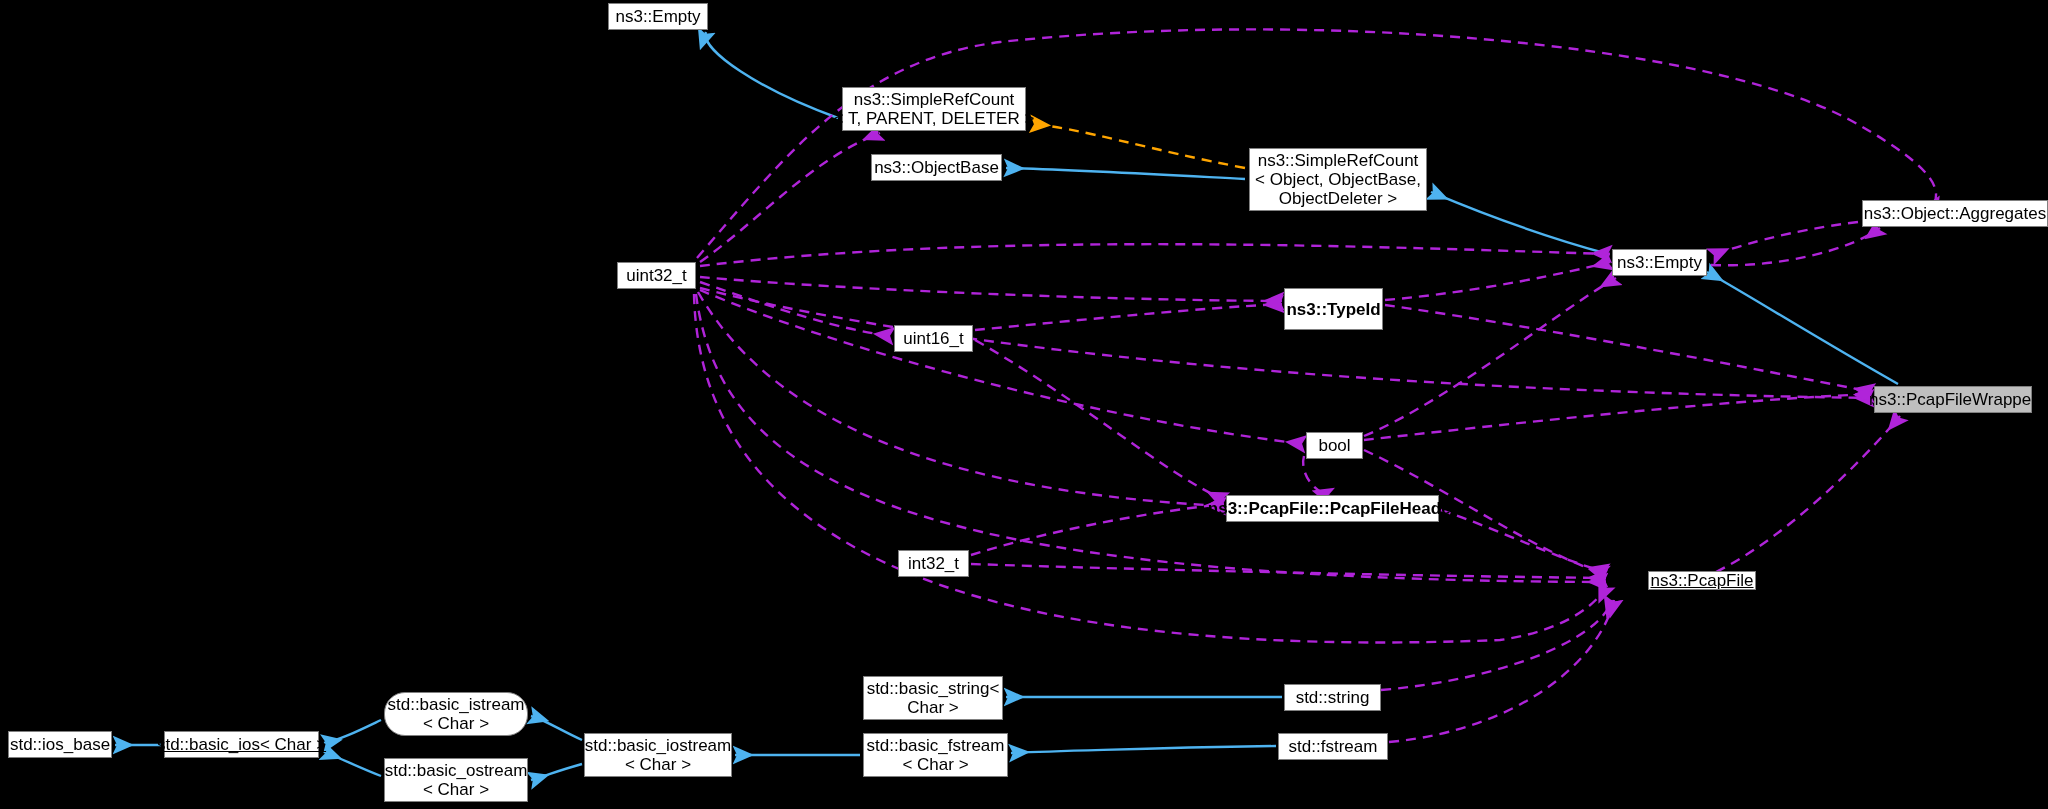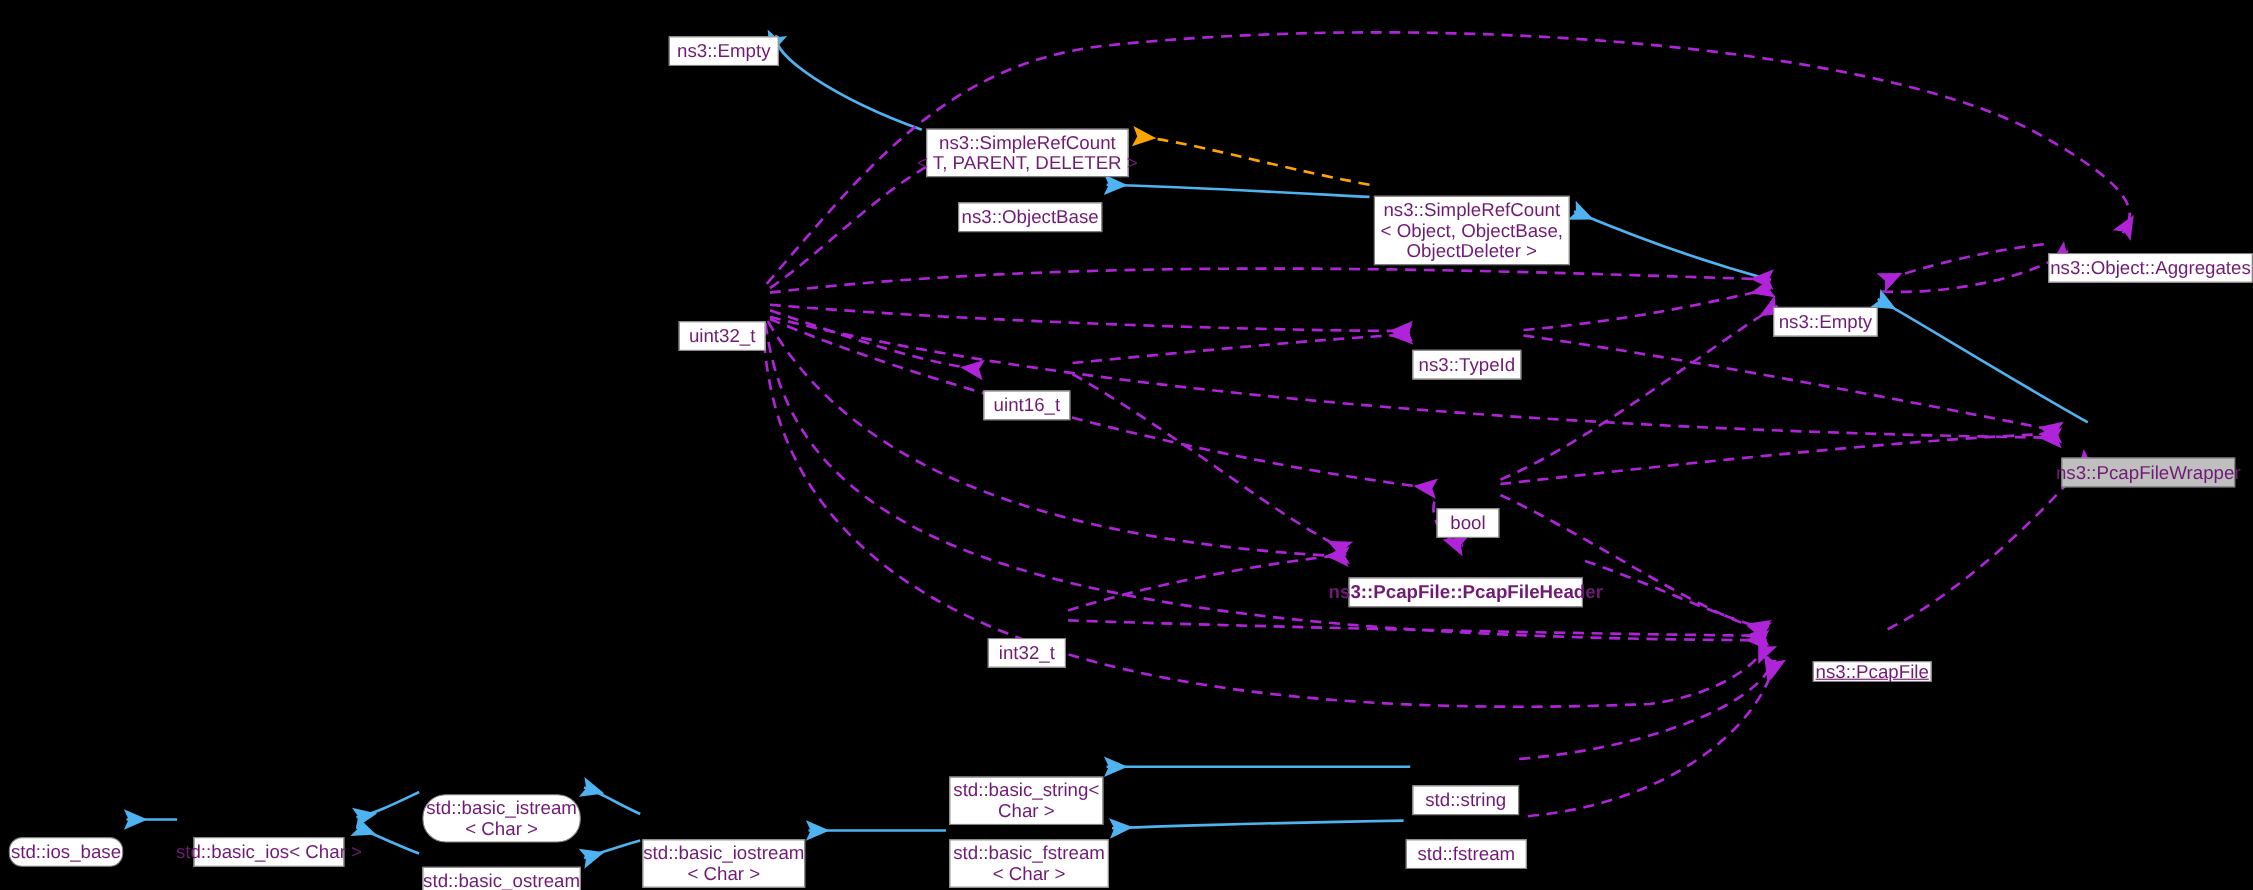--- a/index.html
+++ b/index.html
@@ -1,22 +1,22 @@
 <!DOCTYPE html>
 <html><head>
 <meta charset="utf-8">
 <style>
   html,body{margin:0;padding:0;background:#000;}
   #canvas{position:relative;width:2048px;height:809px;background:#000;overflow:hidden;
           font-family:"Liberation Sans","DejaVu Sans",sans-serif;}
   #edges{position:absolute;left:0;top:0;width:2048px;height:809px;}
   .node{position:absolute;box-sizing:border-box;background:#ffffff;
-        border:1px solid #808080;color:#701a75;font-size:17px;line-height:19px;
+        border:1px solid #808080;color:#000000;font-size:17px;line-height:19px;
         text-align:center;display:flex;align-items:center;justify-content:center;
-        white-space:pre;padding:0 6px;margin-top:30px;}
+        white-space:pre;padding:0 6px;}
   .node.hl{background:#bfbfbf;}
 </style>
 </head>
 <body>
 
 <div id="canvas">
   <svg id="edges" viewBox="0 0 2048 809" xmlns="http://www.w3.org/2000/svg">
     <defs>
       <marker id="ah-inh" markerWidth="9" markerHeight="9" refX="8" refY="4.5" orient="auto">
         <path d="M0,4.5 L9,0.6 L7.2,4.5 L9,8.4 Z" fill="#4eb3f0"></path>
@@ -74,34 +74,34 @@
       <div class="node" style="left: 608px; top: 3px; width: 100px; height: 27px;">ns3::Empty</div>
       <div class="node" style="left: 842px; top: 87px; width: 184px; height: 44px;">ns3::SimpleRefCount
 &lt; T, PARENT, DELETER &gt;</div>
       <div class="node" style="left: 871px; top: 154px; width: 131px; height: 27px;">ns3::ObjectBase</div>
       <div class="node" style="left: 1249px; top: 148px; width: 178px; height: 63px;">ns3::SimpleRefCount
 &lt; Object, ObjectBase,
 ObjectDeleter &gt;</div>
       <div class="node" style="left: 1862px; top: 200px; width: 186px; height: 27px;">ns3::Object::Aggregates</div>
       <div class="node" style="left: 1612px; top: 249px; width: 95px; height: 27px;">ns3::Empty</div>
       <div class="node" style="left: 617px; top: 262px; width: 79px; height: 27px;">uint32_t</div>
-      <div class="node" style="left: 1284px; top: 288px; width: 99px; height: 27px;">ns3::TypeId</div>
+      <div class="node" style="left: 1284px; top: 288px; width: 99px; height: 42px; font-weight: bold;">ns3::TypeId</div>
       <div class="node" style="left: 894px; top: 325px; width: 79px; height: 27px;">uint16_t</div>
       <div class="node hl" style="left: 1874px; top: 386px; width: 158px; height: 27px;">ns3::PcapFileWrapper</div>
       <div class="node" style="left: 1306px; top: 432px; width: 57px; height: 27px;">bool</div>
       <div class="node" style="left: 1226px; top: 495px; width: 213px; height: 27px; font-weight: bold;">ns3::PcapFile::PcapFileHeader</div>
       <div class="node" style="left: 898px; top: 550px; width: 71px; height: 27px;">int32_t</div>
       <div class="node" style="left: 1648px; top: 571px; width: 108px; height: 19px; text-decoration: underline;">ns3::PcapFile</div>
       <div class="node" style="left: 863px; top: 676px; width: 140px; height: 44px;">std::basic_string&lt;
 Char &gt;</div>
       <div class="node" style="left: 1284px; top: 684px; width: 97px; height: 27px;">std::string</div>
       <div class="node" style="left: 384px; top: 692px; width: 144px; height: 44px; border-radius: 21px;">std::basic_istream
 &lt; Char &gt;</div>
-      <div class="node" style="left: 8px; top: 731px; width: 104px; height: 27px; border-radius: 12px;">std::ios_base</div>
-      <div class="node" style="left: 176px; top: 731px; width: 137px; height: 27px;">std::basic_ios&lt; Char &gt;</div>
+      <div class="node" style="left: 8px; top: 731px; width: 104px; height: 27px;">std::ios_base</div>
+      <div class="node" style="left: 164px; top: 731px; width: 155px; height: 27px; text-decoration: underline;">std::basic_ios&lt; Char &gt;</div>
       <div class="node" style="left: 584px; top: 733px; width: 148px; height: 44px;">std::basic_iostream
 &lt; Char &gt;</div>
       <div class="node" style="left: 863px; top: 733px; width: 145px; height: 44px;">std::basic_fstream
 &lt; Char &gt;</div>
       <div class="node" style="left: 1278px; top: 733px; width: 110px; height: 27px;">std::fstream</div>
       <div class="node" style="left: 384px; top: 758px; width: 144px; height: 44px;">std::basic_ostream
 &lt; Char &gt;</div>
     </div>
 </div>
 

